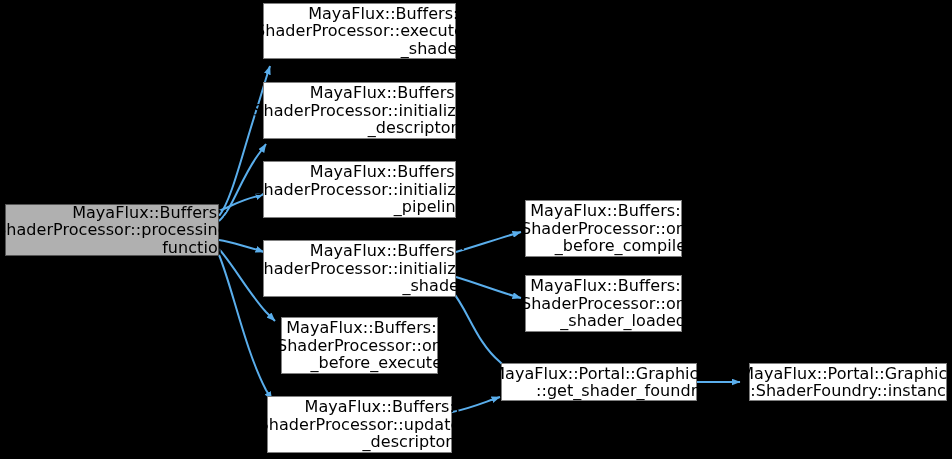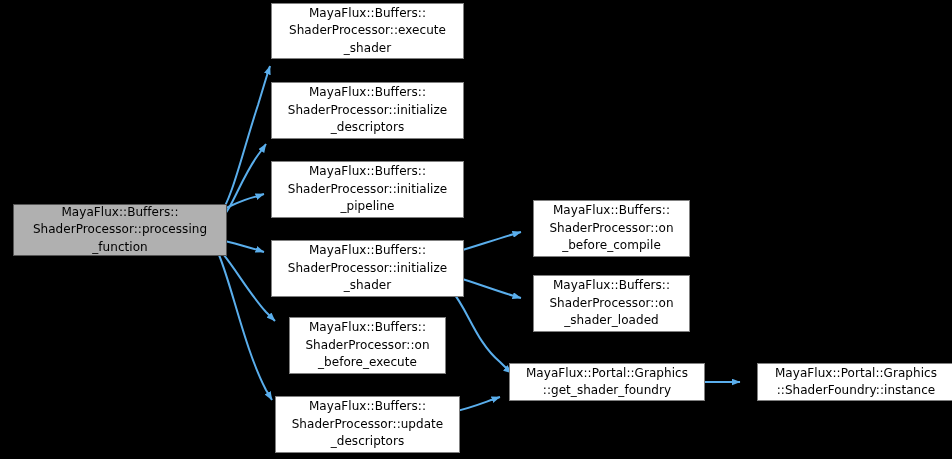--- a/index.html
+++ b/index.html
@@ -25,27 +25,26 @@
   }
   .node {
     position: absolute;
     box-sizing: border-box;
     border: 1px solid #808080;
     background: #ffffff;
     color: #000000;
     display: flex;
     align-items: center;
     justify-content: center;
-    text-align: center;
-    font-size: 12px;
+    text-align: right;
+    font-size: 16px;
     line-height: 17.5px;
     letter-spacing: 0.05px;
     white-space: pre-line;
     z-index: 2;
-    margin-left: 8px;
   }
   .node.current {
     background: #b0b0b0;
     border: 1px solid #555555;
   }
 </style>
 </head>
 <body>
 
 <div id="canvas">

